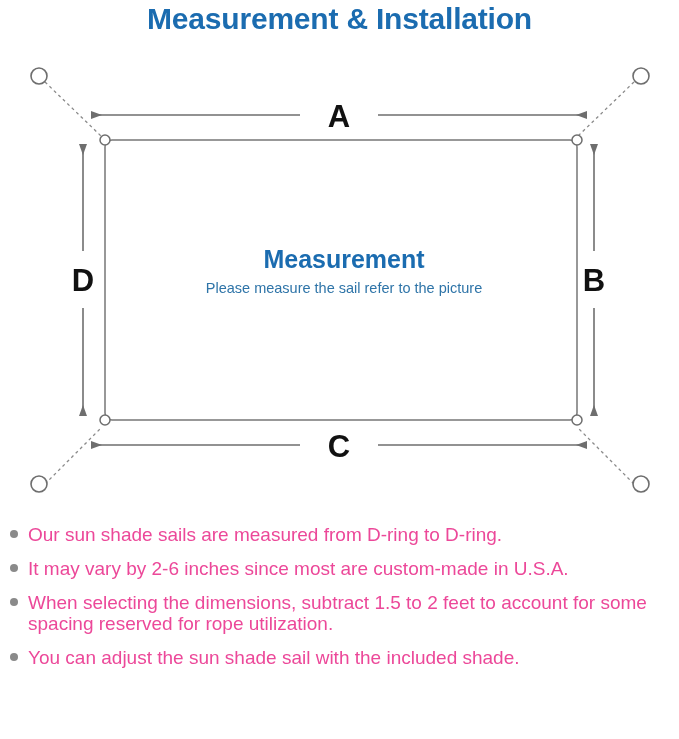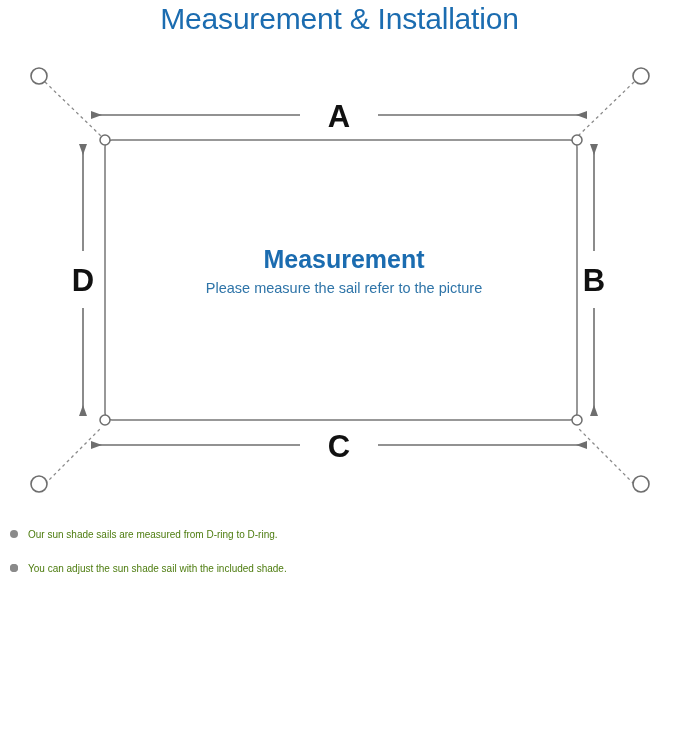--- a/index.html
+++ b/index.html
@@ -14,21 +14,21 @@
     font-family: "Liberation Sans", sans-serif;
     overflow: hidden;
   }
   #page-title {
     position: absolute;
     top: 0px;
     left: 0;
     width: 679px;
     text-align: center;
     font-size: 30px;
-    font-weight: normal;
+    font-weight: bold;
     color: #1B6CB0;
     letter-spacing: -0.2px;
     line-height: 38px;
   }
   #diagram-wrap {
     position: absolute;
     top: 46px;
     left: 0;
     width: 679px;
     height: 470px;
@@ -59,22 +59,22 @@
     left: 0;
     width: 679px;
     padding: 0;
     margin: 0;
     list-style: none;
   }
   .note-item {
     position: relative;
     padding-left: 28px;
     margin-bottom: 13px;
-    color: #4d7c0f;
-    font-size: 10px;
+    color: #ec4899;
+    font-size: 19px;
     line-height: 21px;
     padding-right: 4px;
   }
   .note-bullet {
     position: absolute;
     left: 10px;
     top: 6px;
     width: 8px;
     height: 8px;
     border-radius: 50%;
@@ -147,18 +147,23 @@
   </svg>
 </div>
 
 <ul id="notes-list">
   <li class="note-item">
     <span class="note-bullet"></span>
     <span>Our sun shade sails are measured from D-ring to D-ring.</span>
   </li>
   <li class="note-item">
     <span class="note-bullet"></span>
+    <span>It may vary by 2-6 inches since most are custom-made in U.S.A.</span>
+  </li>
+  <li class="note-item">
+    <span class="note-bullet"></span>
+    <span>When selecting the dimensions, subtract 1.5 to 2 feet to account for some spacing reserved for rope utilization.</span>
   </li>
   <li class="note-item">
     <span class="note-bullet"></span>
     <span>You can adjust the sun shade sail with the included shade.</span>
   </li>
 </ul>
 
 </body></html>

